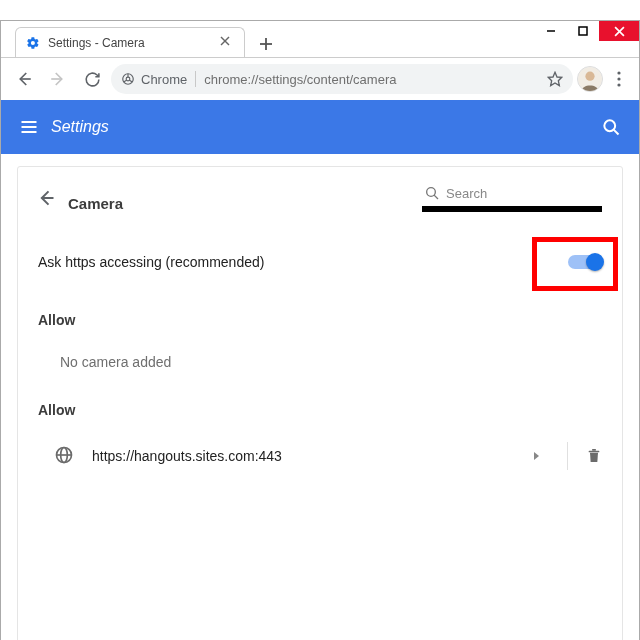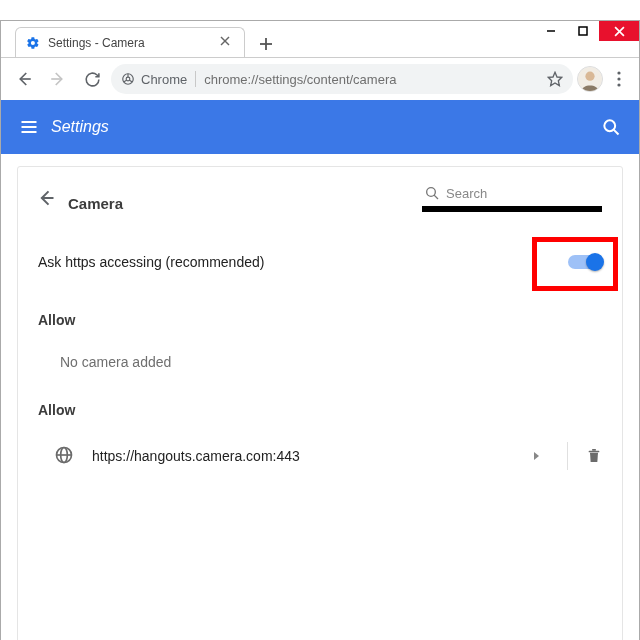--- a/index.html
+++ b/index.html
@@ -210,21 +210,21 @@
 
       <div class="sectionlabel">Allow</div>
       <div class="siteitem">
         <span class="globe">
           <svg width="20" height="20" viewBox="0 0 24 24" fill="none" stroke="#6b6b6b" stroke-width="2">
               <circle cx="12" cy="12" r="9"></circle>
               <ellipse cx="12" cy="12" rx="4" ry="9"></ellipse>
               <line x1="3" y1="12" x2="21" y2="12"></line>
             </svg>
         </span>
-        <span>https://hangouts.camera.com:443</span>
+        <span>https://hangouts.sites.com:443</span>
         <span class="chev">
           <svg width="10" height="10" viewBox="0 0 10 10">
               <polygon points="3,1 8,5 3,9" fill="#888"></polygon>
             </svg>
         </span>
         <span class="vline"></span>
         <span class="trash">
           <svg width="16" height="18" viewBox="0 0 24 24" fill="#6b6b6b">
               <path d="M6 7h12l-1 14H7L6 7z"></path>
               <rect x="4" y="4" width="16" height="2.5" rx="1"></rect>

